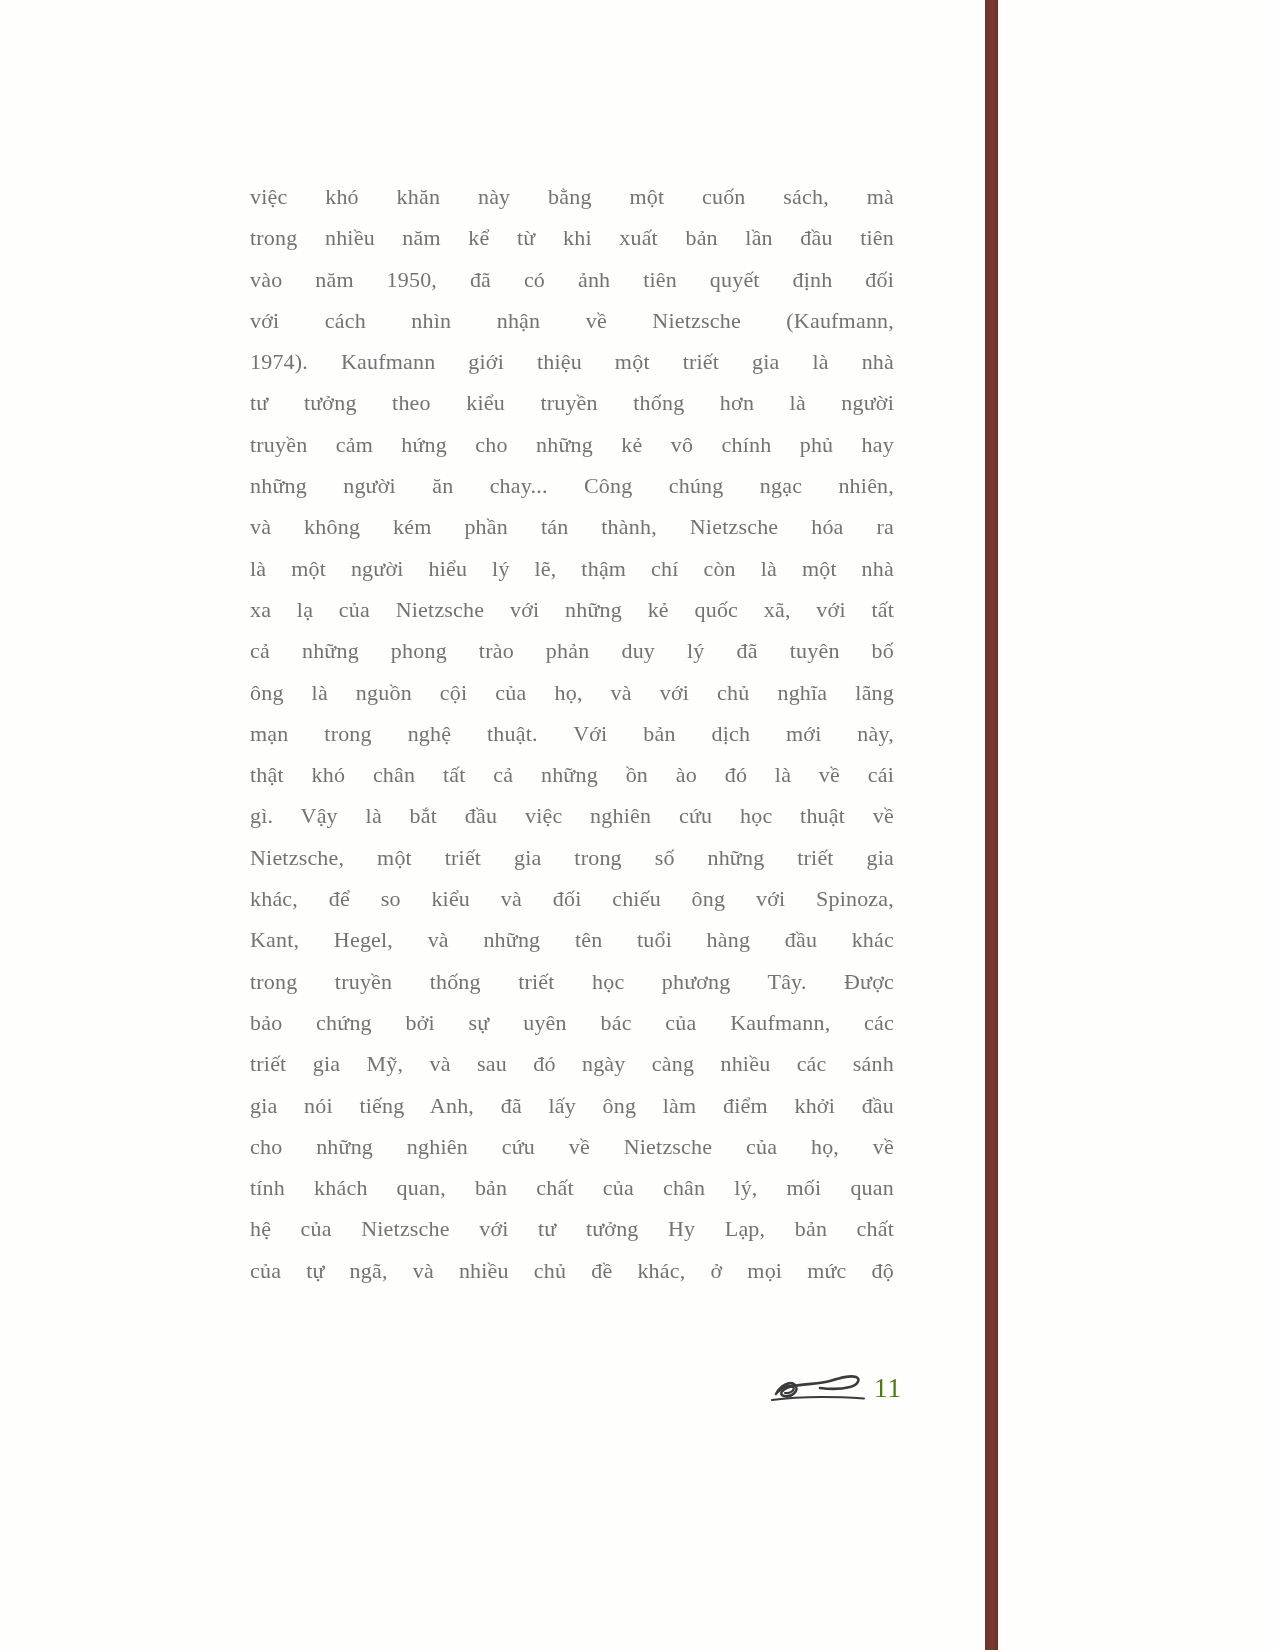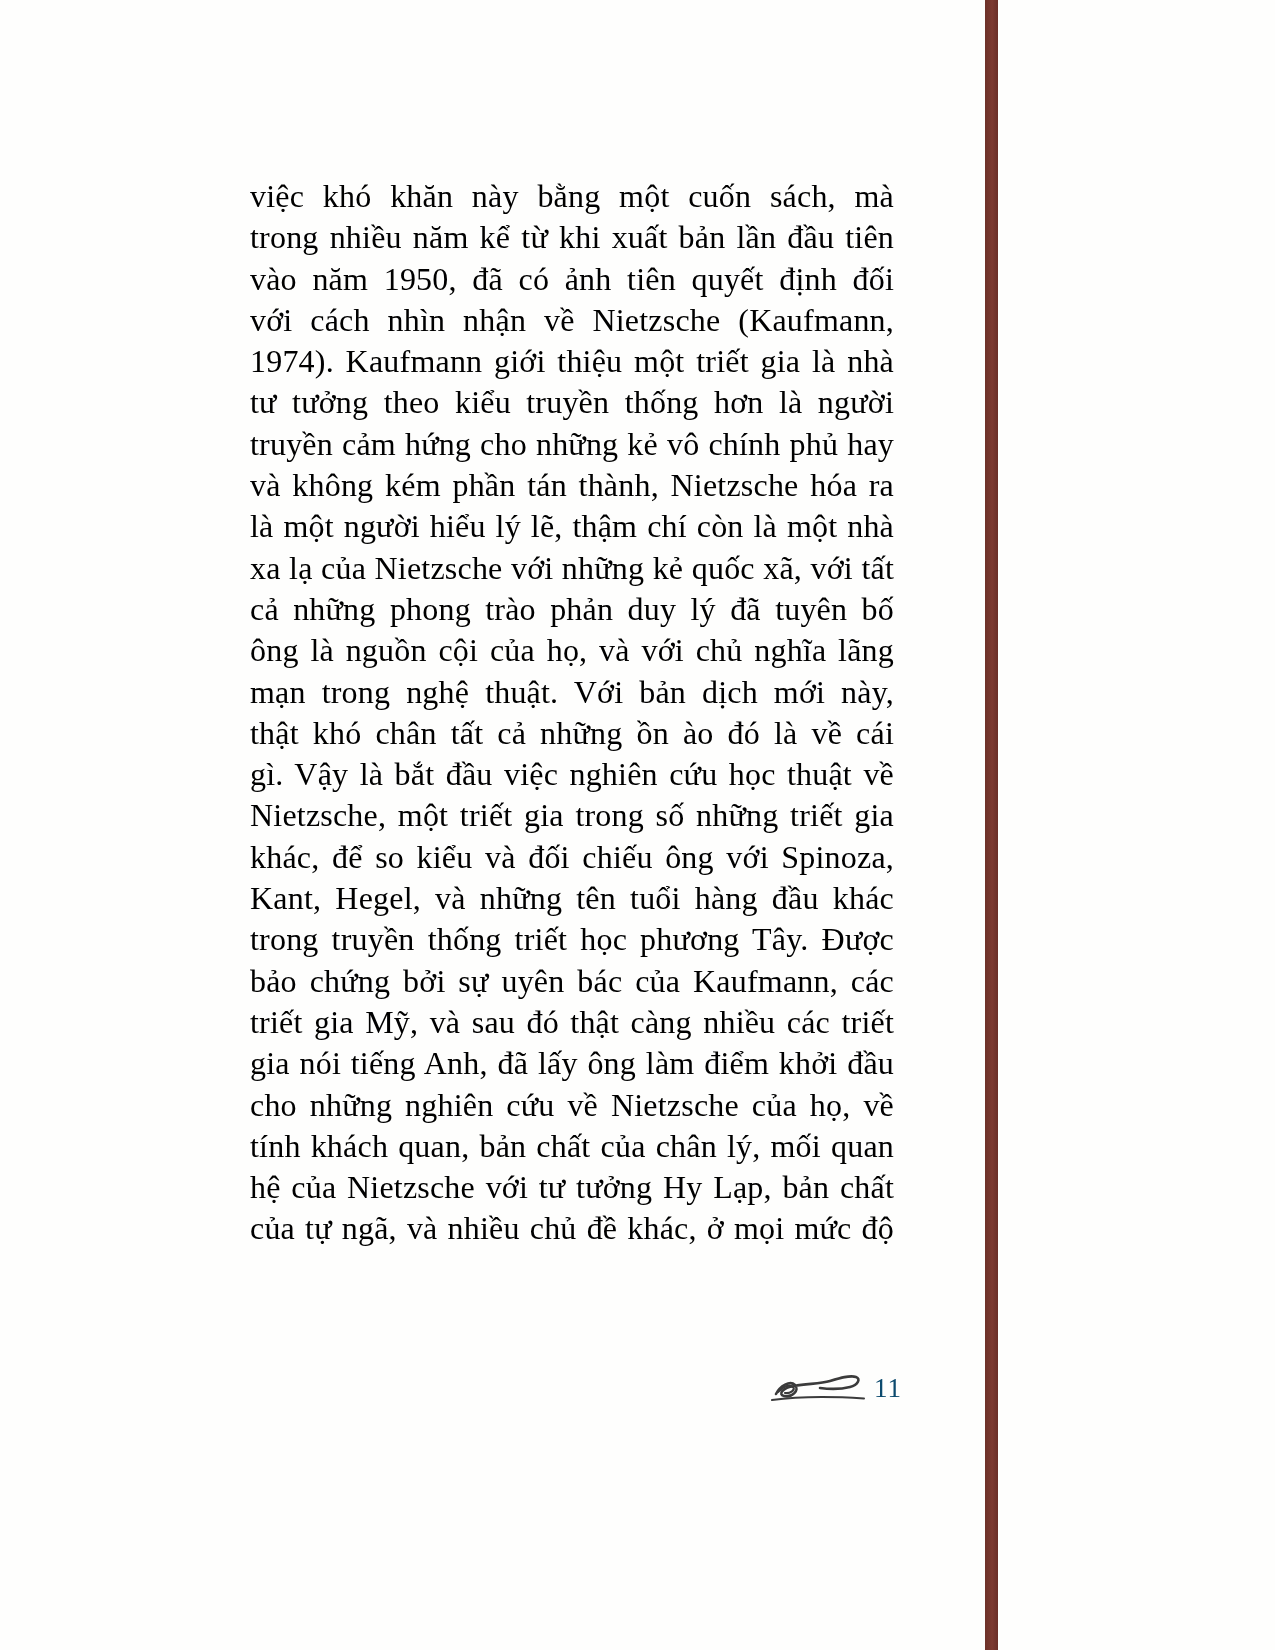--- a/index.html
+++ b/index.html
@@ -25,22 +25,22 @@
     left: 985px;
     width: 13px;
     height: 1650px;
     background: linear-gradient(to right, #6d3129, #7c3a31 55%, #6a2f28);
   }
   .text-block {
     position: absolute;
     left: 250px;
     top: 176px;
     width: 644px;
-    color: #000000;
-    font-size: 32px;
+    color: #737373;
+    font-size: 22px;
   }
   .line {
     height: 41.3px;
     line-height: 41.3px;
     text-align: justify;
     text-align-last: justify;
     letter-spacing: 0.2px;
   }
   .footer {
     position: absolute;
@@ -51,53 +51,54 @@
     display: flex;
     align-items: center;
   }
   .flourish {
     width: 100px;
     height: 40px;
     margin-right: 6px;
   }
   .page-number {
     font-size: 27px;
-    color: #0c4a6e;
+    color: #4d7c0f;
     line-height: 1;
     letter-spacing: 1px;
   }
 </style>
 </head>
 <body>
 
 <div class="page">
 
   <div class="text-block">
     <div>
         <div class="line">việc khó khăn này bằng một cuốn sách, mà</div>
         <div class="line">trong nhiều năm kể từ khi xuất bản lần đầu tiên</div>
         <div class="line">vào năm 1950, đã có ảnh tiên quyết định đối</div>
         <div class="line">với cách nhìn nhận về Nietzsche (Kaufmann,</div>
         <div class="line">1974). Kaufmann giới thiệu một triết gia là nhà</div>
         <div class="line">tư tưởng theo kiểu truyền thống hơn là người</div>
         <div class="line">truyền cảm hứng cho những kẻ vô chính phủ hay</div>
+        <div class="line">những người ăn chay... Công chúng ngạc nhiên,</div>
         <div class="line">và không kém phần tán thành, Nietzsche hóa ra</div>
         <div class="line">là một người hiểu lý lẽ, thậm chí còn là một nhà</div>
         <div class="line">xa lạ của Nietzsche với những kẻ quốc xã, với tất</div>
         <div class="line">cả những phong trào phản duy lý đã tuyên bố</div>
         <div class="line">ông là nguồn cội của họ, và với chủ nghĩa lãng</div>
         <div class="line">mạn trong nghệ thuật. Với bản dịch mới này,</div>
         <div class="line">thật khó chân tất cả những ồn ào đó là về cái</div>
         <div class="line">gì. Vậy là bắt đầu việc nghiên cứu học thuật về</div>
         <div class="line">Nietzsche, một triết gia trong số những triết gia</div>
         <div class="line">khác, để so kiểu và đối chiếu ông với Spinoza,</div>
         <div class="line">Kant, Hegel, và những tên tuổi hàng đầu khác</div>
         <div class="line">trong truyền thống triết học phương Tây. Được</div>
         <div class="line">bảo chứng bởi sự uyên bác của Kaufmann, các</div>
-        <div class="line">triết gia Mỹ, và sau đó thật càng nhiều các triết</div>
+        <div class="line">triết gia Mỹ, và sau đó ngày càng nhiều các sánh</div>
         <div class="line">gia nói tiếng Anh, đã lấy ông làm điểm khởi đầu</div>
         <div class="line">cho những nghiên cứu về Nietzsche của họ, về</div>
         <div class="line">tính khách quan, bản chất của chân lý, mối quan</div>
         <div class="line">hệ của Nietzsche với tư tưởng Hy Lạp, bản chất</div>
         <div class="line">của tự ngã, và nhiều chủ đề khác, ở mọi mức độ</div>
       </div>
   </div>
 
   <div class="footer">
     <svg class="flourish" viewBox="0 0 100 40" xmlns="http://www.w3.org/2000/svg">

